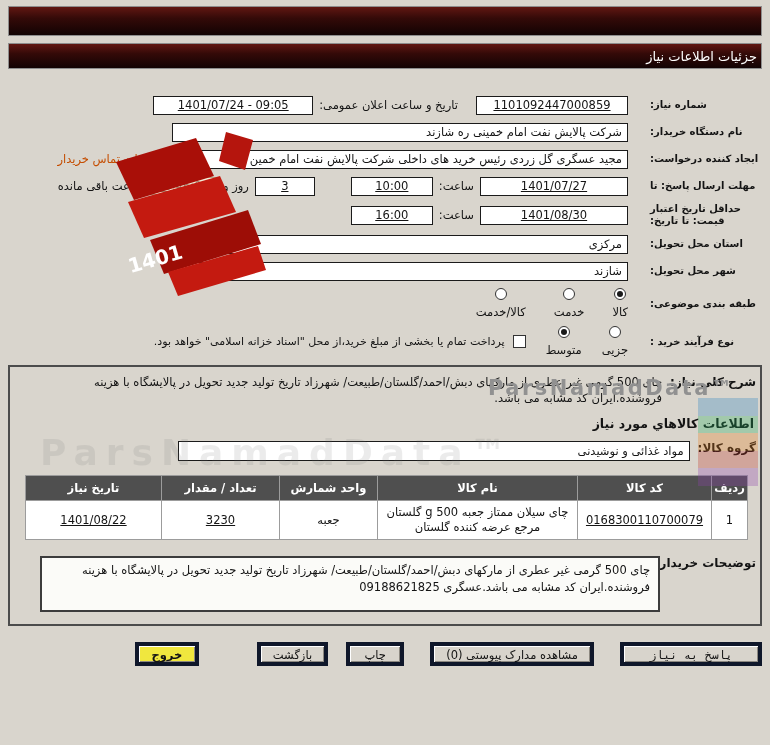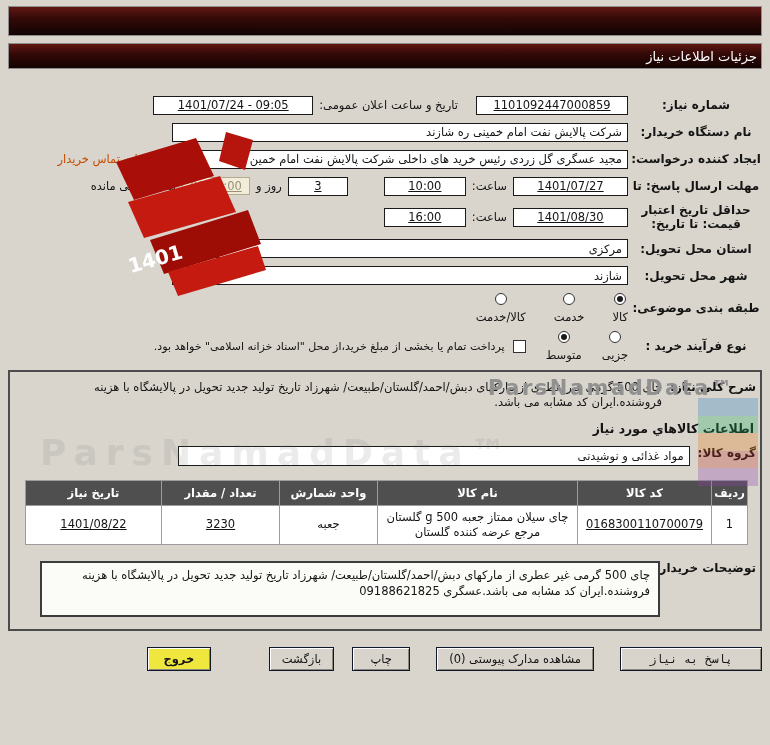--- a/index.html
+++ b/index.html
@@ -11,28 +11,28 @@
     position:relative; overflow:hidden;
   }
   .bar { margin:0 8px; border:1px solid #8d8d8d;
     background:linear-gradient(180deg,#611712 0%,#340a08 40%,#120303 100%); }
   #topbar { margin-top:6px; height:30px; }
   #titlebar { margin-top:7px; height:26px; display:flex; align-items:center;
     padding:0 4px; color:#ffffff; font-size:13px; }
 
   #form { margin:26px 8px 0; }
   .row { display:flex; align-items:center; margin-bottom:7px; min-height:20px; }
-  .flabel { width:134px; min-width:134px; font-weight:bold; text-align:center;
-    padding-left:2px; font-size:12px; line-height:1.2; }
+  .flabel { width:134px; min-width:134px; font-weight:bold; text-align:left;
+    padding-left:22px; font-size:10px; line-height:1.2; }
   .inp { background:#fff; border:1px solid #1b1b1b; height:19px; display:flex;
     align-items:center; padding:0 5px; font-size:11.5px; overflow:hidden; white-space:nowrap; }
   .inp.center { justify-content:center; }
   .ltr { direction:ltr;text-decoration:underline; }
   .wide { width:456px; }
-  .w152{width:152px;} .w160{width:160px;} .w140{width:115px;} .w62{width:82px;} .w60{width:60px;}
+  .w152{width:152px;} .w160{width:160px;} .w140{width:148px;} .w62{width:82px;} .w60{width:60px;}
   .mini-label { font-weight:normal; font-size:11.5px; margin:0 6px; white-space:nowrap; }
   .countdown { background:#f2edd8; border:1px solid #b4ab8d; color:#9a9178; width:68px;
     height:18px; display:flex; align-items:center; justify-content:center; font-size:11.5px; }
   .link { color:#c54d00; font-size:11.5px; margin-right:8px; white-space:nowrap; cursor:pointer; }
 
   .opt { display:flex; align-items:center; gap:5px; margin-left:28px;flex-direction:column; }
   .opt.tight { margin-left:20px; }
   .radio { width:12px; height:12px; min-width:12px; border:1px solid #333;
     border-radius:50%; background:#fff; position:relative; display:inline-block; }
   .radio.checked::after { content:""; position:absolute; inset:2px; border-radius:50%; background:#1a1a1a; }
@@ -53,21 +53,21 @@
     border:1px solid #9c9c9c; padding:5px 2px; }
   #goods-table td { background:#ffffff; font-size:11.5px; border:1px solid #9c9c9c;
     padding:4px 3px; text-align:center; line-height:1.3; }
 
   #notes-row { margin-top:16px; display:flex; }
   #notes-row .sec-label { width:96px; min-width:96px; text-align:right; }
   #notes-box { width:620px; min-height:56px; border:2px solid #3c3c3c; background:#fbfbf8;
     padding:4px 8px; font-size:11.5px; line-height:1.45; text-align:right; }
 
   #buttons { margin:16px 8px 0; display:flex; align-items:center; }
-  .btn { height:24px; background:#d8d4cc; border:1px solid #0f172a;
+  .btn { height:24px; background:#d8d4cc; border:4px solid #0f172a;
     box-shadow: inset 1px 1px 0 #ffffff, inset -1px -1px 0 #8c8880;
     padding:2px 12px; font-size:11.5px; font-family:inherit; cursor:pointer; white-space:nowrap; color:#141414; }
   #btn-respond{min-width:142px; margin-left:26px;font-family:Liberation Mono, monospace;}
   #btn-attach{min-width:156px; margin-left:26px;}
   #btn-print{min-width:58px; margin-left:18px;}
   #btn-back{min-width:64px; margin-left:58px;}
   #btn-exit{min-width:64px; background:#f0e73e; font-weight:bold;}
 
   #ribbon { position:absolute; left:98px; top:130px; width:180px; height:175px;
     pointer-events:none; z-index:6; }

